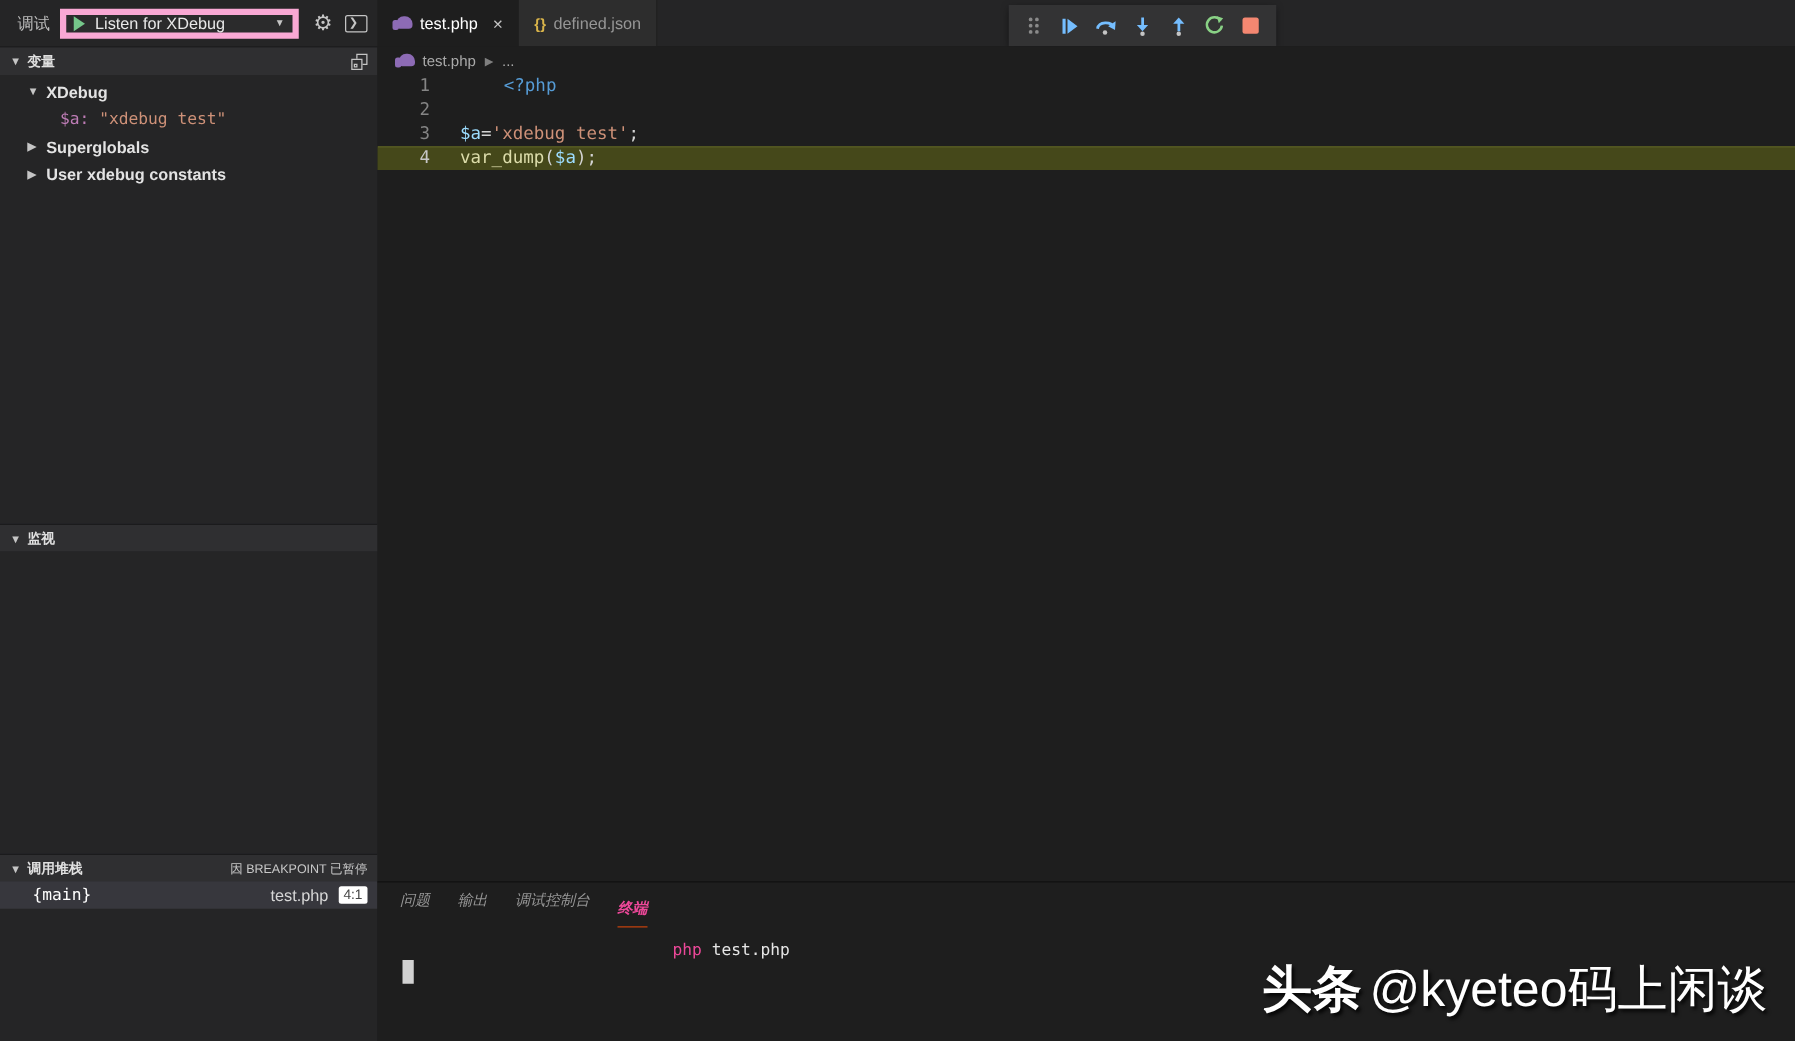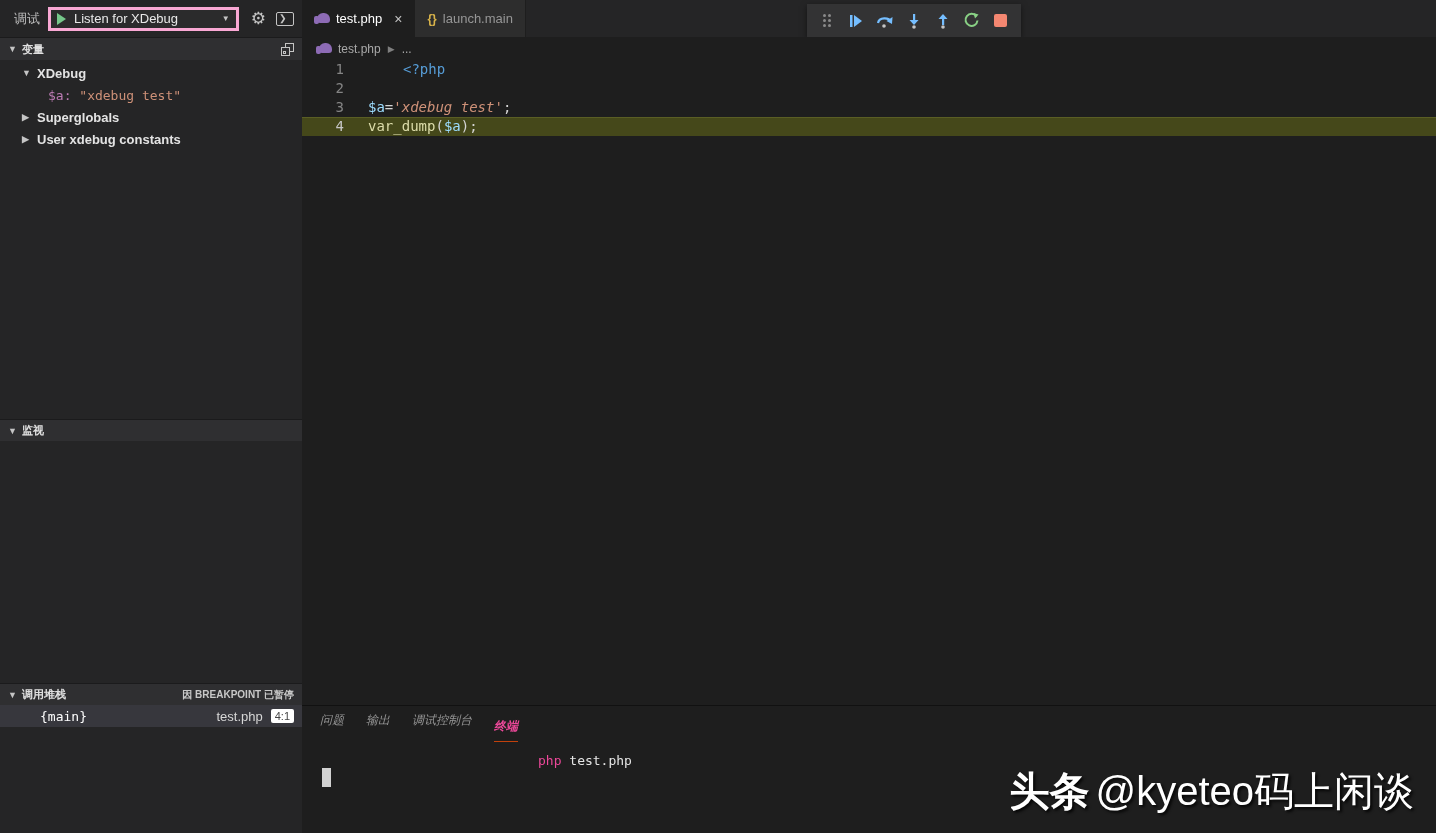--- a/index.html
+++ b/index.html
@@ -6,21 +6,21 @@
   html,body { width:1436px; height:833px; overflow:hidden; background:#1e1e1e;
               font-family:"Liberation Sans", sans-serif; font-size:13px; color:#cccccc; }
 
   
   .sidebar { position:absolute; left:0; top:0; width:302px; height:833px; background:#252526; }
 
   .debugbar { position:absolute; left:0; top:0; width:302px; height:38px; background:#252526;
               display:flex; align-items:center; padding:0 8px; border-bottom:1px solid #1b1b1c; }
   .debugbar .dbg-label { color:#bdbdbd; margin:0 8px 0 6px; white-space:nowrap; }
   .cfg-select { display:flex; align-items:center; height:24px; flex:1; background:#2b2b2c;
-                border:3px solid #f9a8d4; padding:0 6px; cursor:pointer; }
+                border:5px solid #f9a8d4; padding:0 6px; cursor:pointer; }
   .play-tri { width:0; height:0; border-left:9px solid #75c78a; border-top:6px solid transparent;
               border-bottom:6px solid transparent; margin-right:8px; }
   .cfg-name { color:#e8e8e8; flex:1; font-size:13px; }
   .caret-down { font-size:8px; color:#c5c5c5; margin-left:4px; }
   .gear { font-size:17px; color:#c5c5c5; margin:0 10px 0 12px; cursor:pointer; }
   .console-ico { width:18px; height:14px; border:1px solid #c5c5c5; border-radius:2px;
                  display:flex; align-items:center; padding-left:2px; cursor:pointer; }
   .console-ico span { color:#c5c5c5; font-size:9px; line-height:1; }
 
   .section-header { position:absolute; left:0; width:302px; height:22px; background:#2f2f31;
@@ -34,21 +34,21 @@
   .collapse-ico i:nth-child(3){ left:2px; bottom:2px; width:3px; height:3px; border-color:#c5c5c5; }
 
   .tree-row { position:absolute; left:0; width:302px; height:22px; display:flex; align-items:center;
               color:#e3e3e3; cursor:pointer; }
   .tree-row .arrow { width:10px; font-size:9px; color:#c5c5c5; margin-right:5px; }
   .tree-row.bold { font-weight:bold; }
   .mono { font-family:"DejaVu Sans Mono", monospace; }
   .var-name { color:#bd7cb5; }
   .var-value { color:#ce9178; }
 
-  .badge-note { margin-left:auto; font-size:10px; color:#c8c8c8; font-weight:bold; white-space:nowrap; }
+  .badge-note { margin-left:auto; font-size:10px; color:#c8c8c8; font-weight:normal; white-space:nowrap; }
   .stack-row { background:#37373d; color:#ffffff; }
   .stack-file { margin-left:auto; color:#d7d7d7; }
   .line-badge { background:#ffffff; color:#454545; font-size:11px; font-weight:normal;
                 padding:1px 4px; border-radius:2px; margin:0 8px 0 8px; }
 
   
   .main { position:absolute; left:302px; top:0; right:0; height:833px; background:#1e1e1e; }
 
   .tabbar { position:absolute; left:0; top:0; right:0; height:37px; background:#252526; display:flex; }
   .tab { height:37px; display:flex; align-items:center; padding:0 12px; cursor:pointer;
@@ -67,21 +67,21 @@
                 background:#1e1e1e; cursor:pointer; }
   .breadcrumb .sep { margin:0 7px; font-size:9px; color:#7f7f7f; }
 
   .code { position:absolute; left:0; top:60px; right:0; font-family:"DejaVu Sans Mono", monospace;
           font-size:14px; }
   .code-line { position:relative; height:19px; line-height:19px; display:flex; }
   .gutter { width:66px; flex:none; text-align:right; padding-right:24px; color:#858585; position:relative; }
   .code-line.current { background:#45481a; box-shadow:inset 0 1px 0 #5a5e24; }
   .code-line.current .gutter { color:#c6c6c6; }
   .t-kw { color:#569cd6;margin-left:35px; } .t-var { color:#9cdcfe; } .t-op { color:#d4d4d4; }
-  .t-str { color:#ce9178;font-style:italic; } .t-fn { color:#dcdcaa; } .t-pn { color:#d4d4d4; }
+  .t-str { color:#ce9178; } .t-fn { color:#dcdcaa; } .t-pn { color:#d4d4d4; }
 
   
   .float-toolbar { position:absolute; left:505px; top:4px; width:214px; height:33px;
                    background:#333334; box-shadow:0 2px 6px rgba(0,0,0,.5); display:flex;
                    align-items:center; padding:0 6px; }
   .ft-btn { width:28px; height:26px; display:flex; align-items:center; justify-content:center;
             cursor:pointer; margin:0 1px; }
   .grip { display:grid; grid-template-columns:3px 3px; grid-gap:2px; cursor:grab; }
   .grip i { width:3px; height:3px; background:#8a8a8a; border-radius:50%; display:block; }
   .stop-sq { width:13px; height:13px; background:#f48771; border-radius:2px; }
@@ -155,41 +155,41 @@
     <span class="tw">▼</span>
     <span>监视</span>
   </div>
 
   <div class="section-header" style="top:683px;">
     <span class="tw">▼</span>
     <span>调用堆栈</span>
     <span class="badge-note">因 BREAKPOINT 已暂停</span>
   </div>
 
-  <div class="tree-row stack-row" style="top:705px; padding-left:40px;">
+  <div class="tree-row stack-row" style="top:705px; padding-left:26px;">
     <span class="mono">{main}</span>
     <span class="stack-file">test.php</span>
     <span class="line-badge">4:1</span>
   </div>
 </div>
 
 <div class="main">
 
   <div class="tabbar">
     <div class="tab active">
       <span class="php-ico">
           <span class="body"></span>
           <span class="trunk"></span>
         </span>
       <span>test.php</span>
       <span class="close">×</span>
     </div>
     <div class="tab">
       <span class="braces-ico">{}</span>
-      <span>launch.main</span>
+      <span>defined.json</span>
     </div>
   </div>
 
   <div class="float-toolbar">
     <span class="ft-btn">
       <span class="grip">
           <i></i>
           <i></i>
           <i></i>
           <i></i>

